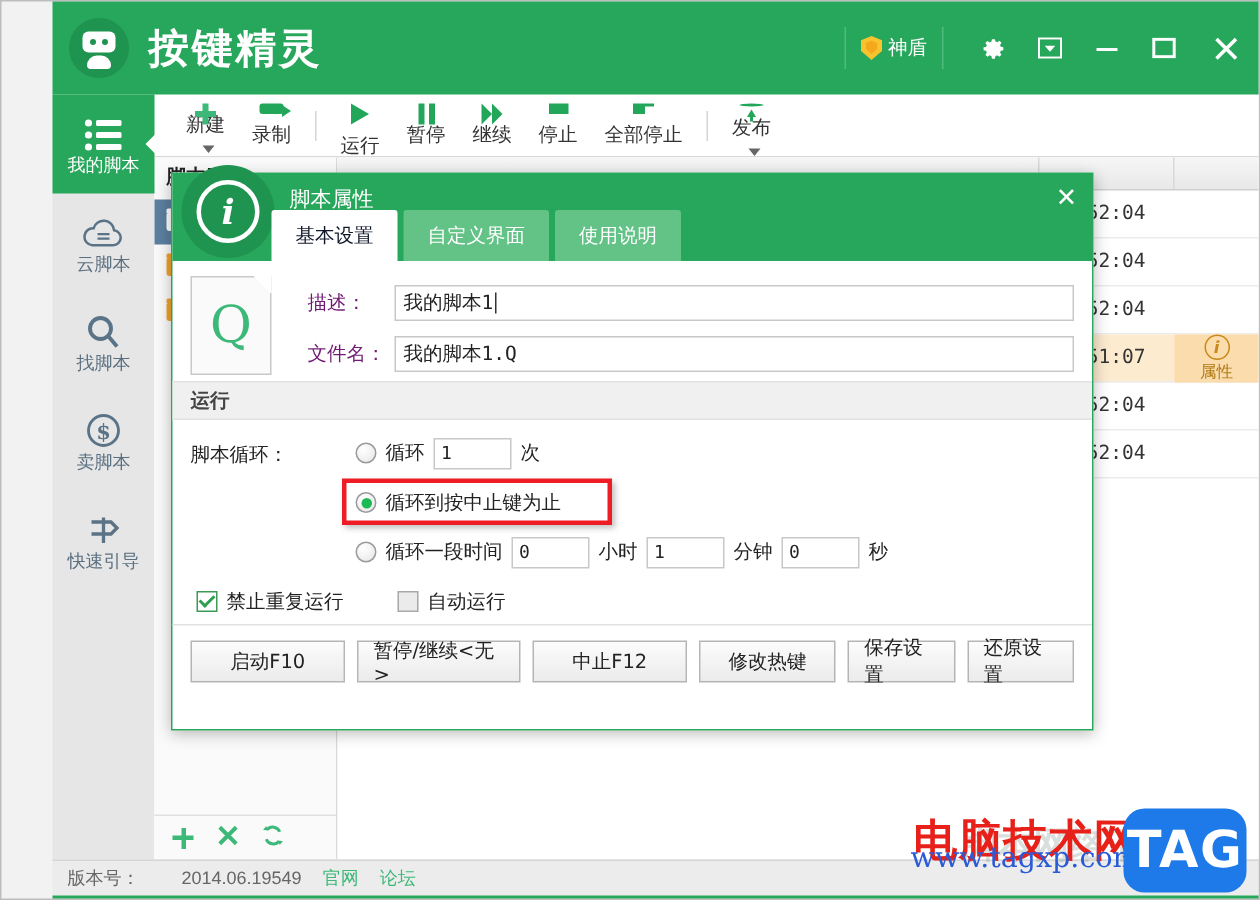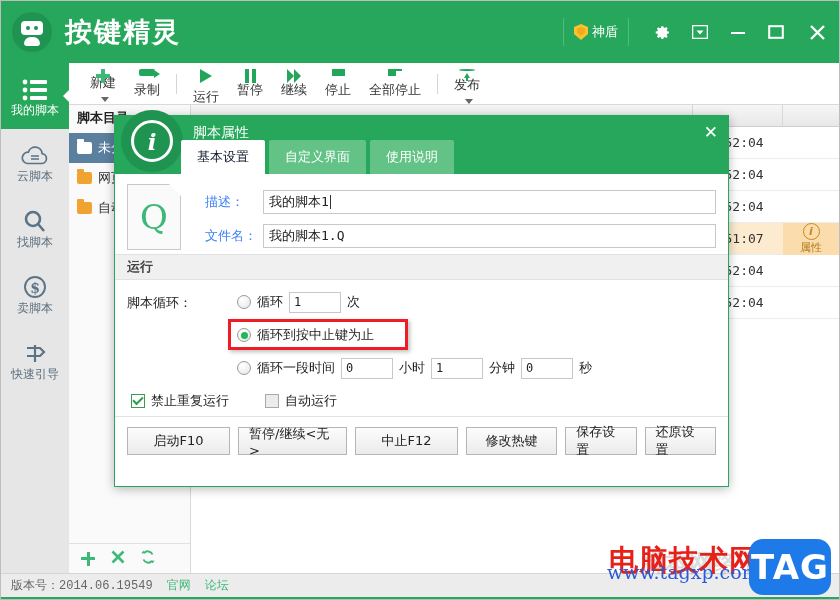--- a/index.html
+++ b/index.html
@@ -11,21 +11,21 @@
     background: #ffffff;
     overflow: hidden;
     position: relative;
   }
 
   
   #app {
     position:absolute; inset:0;
     border: 1px solid #bdbdbd;
     background: #f2f2f2;
-    display:flex; flex-direction:column;
+    display:flex; flex-direction:column;padding-left:34px;
   }
 
   
   .titlebar {
     height: 62px; background:#27a75b;
     display:flex; align-items:center;
     flex:0 0 62px; position:relative;
   }
   .logo-wrap { width:62px; display:flex; align-items:center; justify-content:center; }
   .logo-circle{
@@ -200,21 +200,21 @@
     display:flex;align-items:center;justify-content:center;line-height:1;
   }
 
   
   .statusbar{
     height:24px; flex:0 0 24px; background:#ececec;
     border-top:1px solid #d5d5d5;
     display:flex; align-items:center; padding-left:10px; gap:14px;
     font-size:12px; color:#666;
   }
-  .statusbar .ver{ font-family:Liberation Mono, monospace; }
+  .statusbar .ver{ font-family:Liberation Sans, sans-serif;margin-left:28px; }
   .statusbar a{ color:#3cb878; text-decoration:none; }
   .bottom-accent{ height:2px; background:#27a75b; flex:0 0 2px; }
 
   
   .dialog{
     position:absolute; left:113px; top:114px; width:615px; height:372px;
     background:#ffffff; border:1px solid #27a75b;
     box-shadow:0 2px 10px rgba(0,0,0,.28);
     display:flex; flex-direction:column;
   }
@@ -258,21 +258,21 @@
   .doc-ico::after{
     content:"";position:absolute;right:-1px;top:-1px;
     border-left:12px solid transparent;border-top:12px solid #ffffff;
   }
   .doc-q{
     font-size:34px;color:#3cb878;font-family:"DejaVu Serif","Liberation Serif",serif;
     line-height:1;
   }
   .fields{ flex:1; display:flex;flex-direction:column; gap:10px; padding-top:6px; }
   .frow{ display:flex; align-items:center; gap:0; }
-  .flabel{ width:72px; font-size:13px; color:#3b82f6; padding-left:14px; }
+  .flabel{ width:72px; font-size:13px; color:#701a75; padding-left:14px; }
   .finput{
     flex:1; height:24px; border:1px solid #c8c8c8; background:#fff;
     display:flex;align-items:center; padding-left:5px; font-size:13px; color:#222;
     font-family:"DejaVu Sans Mono","Liberation Mono",monospace;
   }
   .caret{ width:1px;height:14px;background:#333;margin-left:1px; }
 
   .sec-head{
     height:26px; background:#f0f0f0; border-top:1px solid #e2e2e2;
     border-bottom:1px solid #e2e2e2;

